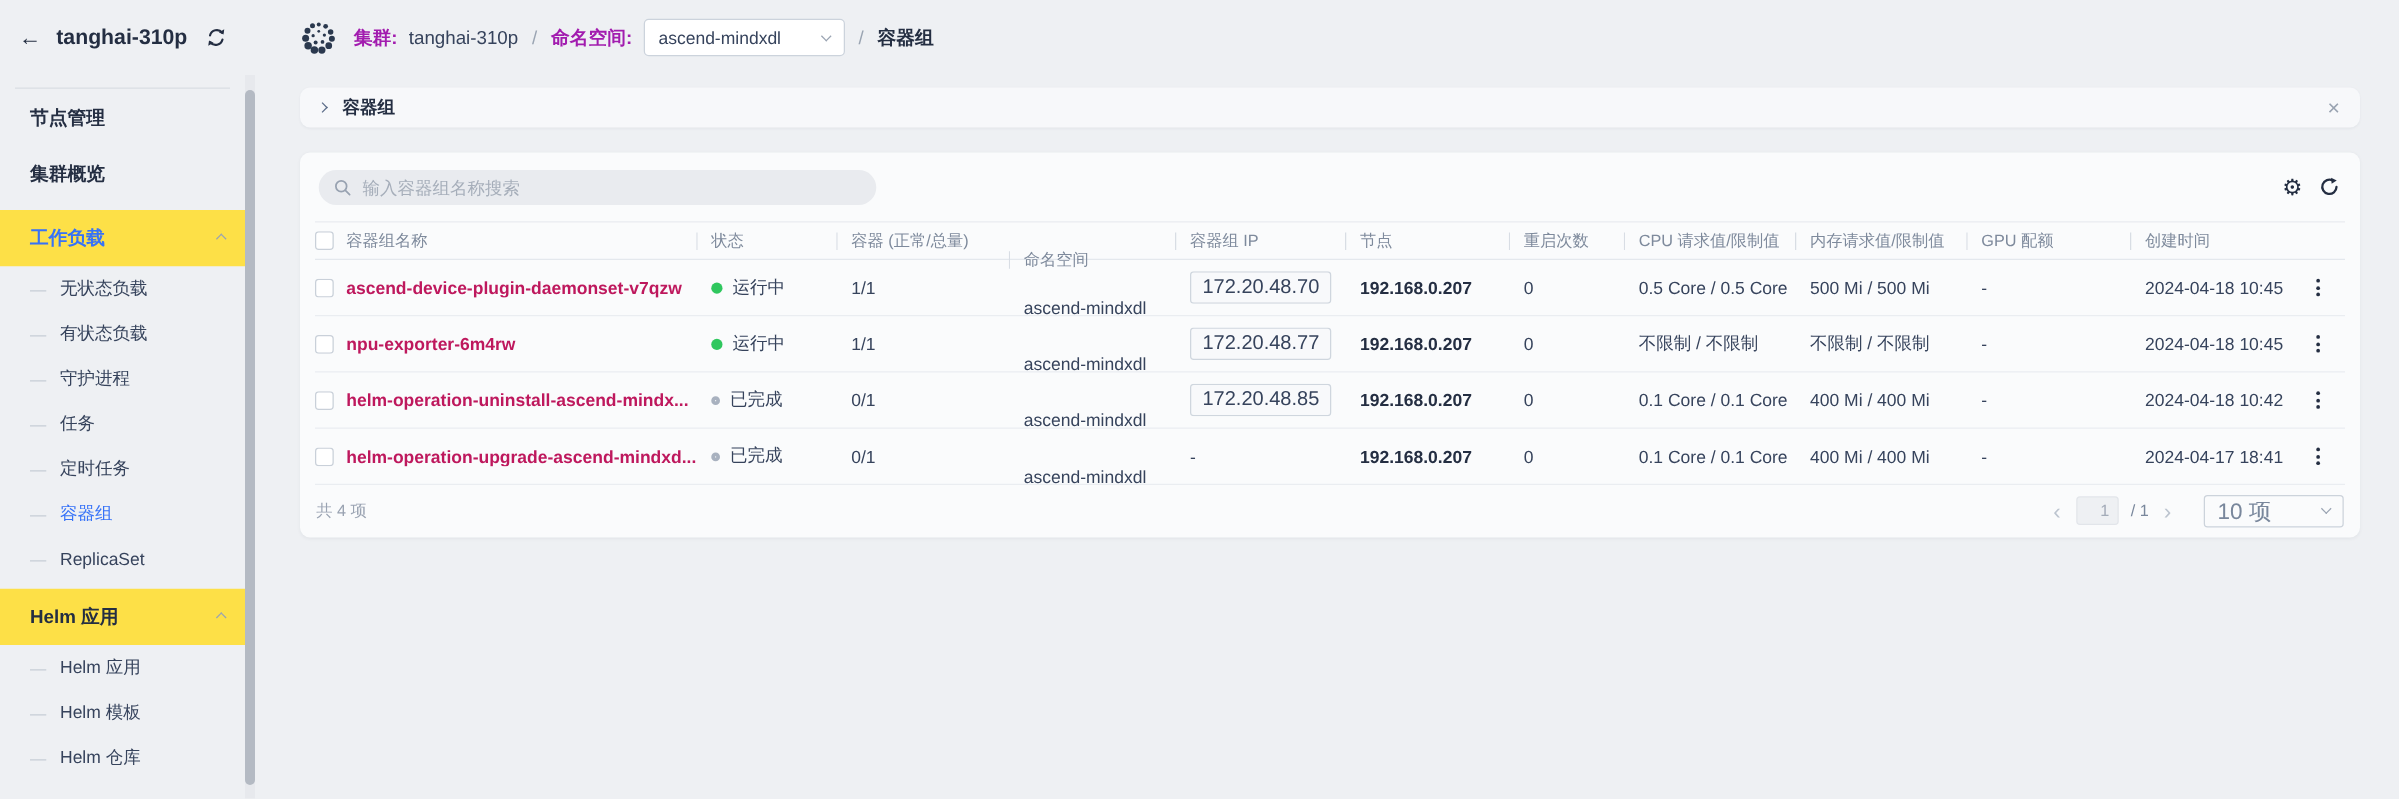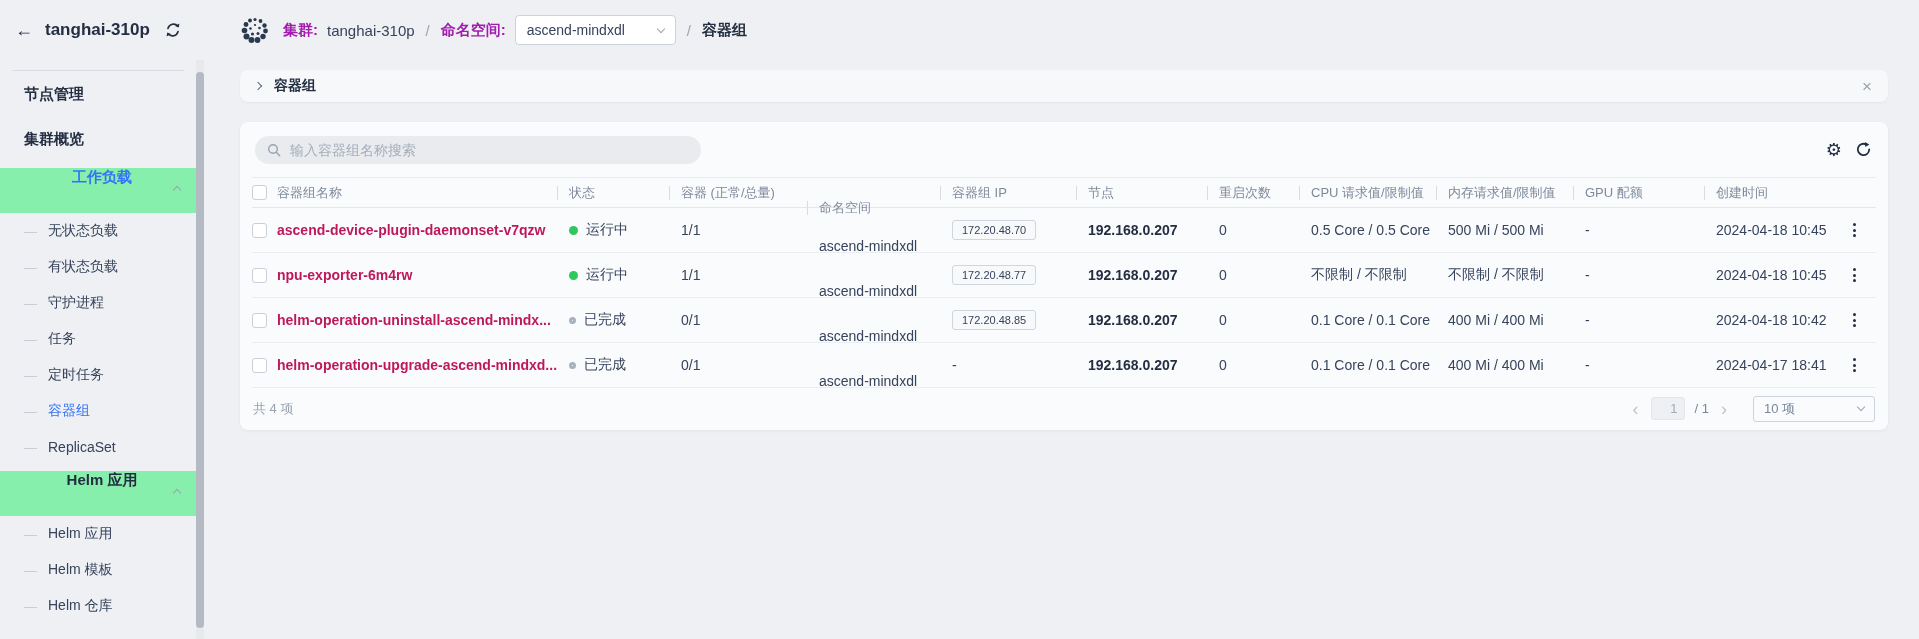--- a/index.html
+++ b/index.html
@@ -12,21 +12,21 @@
 
   
   .sidebar { position:absolute; left:0; top:0; width:196px; height:639px; }
   .sidebar-header { display:flex; align-items:center; height:60px; padding:0 14px 0 15px; gap:12px; }
   .back-btn { font-size:18px; font-weight:700; color:#242e42; cursor:pointer; line-height:1; }
   .sidebar-title { font-size:17px; font-weight:700; color:#242e42; flex:1; white-space:nowrap; overflow:hidden; }
   .switch-icon { cursor:pointer; display:flex; align-items:center; }
   .sidebar-divider { margin:10px 12px 0 12px; height:1px; background:#d9dde3; }
   .nav { padding-top:1px; }
   .nav-item { height:45px; display:flex; align-items:center; padding:0 16px 0 24px; font-size:15px; font-weight:600; color:#242e42; cursor:pointer; white-space:nowrap; }
-  .nav-section { height:45px; margin-top:6px; display:flex; align-items:center; padding:0 16px 0 24px; font-size:15px; font-weight:600; color:#242e42; background:#86efac; cursor:pointer; white-space:nowrap;flex-direction:column; }
+  .nav-section { height:45px; margin-top:6px; display:flex; align-items:center; padding:0 16px 0 24px; font-size:15px; font-weight:600; color:#242e42; background:#fde047; cursor:pointer; white-space:nowrap; }
   .nav-section.active { color:#3672f8; }
   .nav-section .chev { margin-left:auto; color:#9aa4b2; }
   .nav-sub { height:36px; display:flex; align-items:center; gap:11px; padding-left:24px; font-size:14px; color:#36435c; cursor:pointer; white-space:nowrap; }
   .nav-sub .dash { color:#c3cad3; font-size:13px; }
   .nav-sub.active { color:#3672f8; }
 
   .scroll-track { position:absolute; left:196px; top:60px; width:8px; height:579px; background:#e7e9ed; }
   .scroll-thumb { position:absolute; left:0; top:12px; width:8px; height:556px; background:#b4bac3; border-radius:4px; cursor:pointer; }
 
   
@@ -82,31 +82,31 @@
   .col-created { width:128px; }
   .col-action  { width:44px;  display:flex; justify-content:center; }
   .col-status,.col-cont,.col-ns,.col-ip,.col-node,.col-restart,.col-cpu,.col-mem,.col-gpu,.col-created { padding-left:12px; }
 
   .checkbox { display:inline-block; width:15px; height:15px; border:1px solid #c9d0d9; border-radius:3px; background:#ffffff; cursor:pointer; }
   .name-cell { font-weight:600; color:#be185d; cursor:pointer; }
   .node-cell { font-weight:700; color:#242e42; }
   .status-dot.running   { width:9px; height:9px; border-radius:50%; background:#2fc75e; flex-shrink:0; }
   .status-dot.completed { width:7px; height:7px; border-radius:50%; border:3px solid #a8b1bf; background:transparent; flex-shrink:0; }
   .ip-text { color:#36435c; }
-  .ip-text.ip-badge { display:inline-block; padding:3px 9px; border:1px solid #cfd6de; border-radius:3px; background:#f8f9fb; font-size:11px; }
+  .ip-text.ip-badge { display:inline-block; padding:3px 9px; border:1px solid #cfd6de; border-radius:3px; background:#f8f9fb; font-size:16px; }
   .more { display:flex; flex-direction:column; align-items:center; gap:2.5px; cursor:pointer; padding:4px 6px; }
   .more i { width:3px; height:3px; border-radius:50%; background:#242e42; }
 
   
   .card-footer { display:flex; align-items:center; height:41px; padding:0 13px; font-size:13px; color:#9aa3b2; }
   .pager { margin-left:auto; display:flex; align-items:center; gap:10px; color:#79879c; }
   .pg-arrow { font-size:18px; color:#bcc4cf; cursor:pointer; line-height:1; padding:0 2px; }
   .pg-input { width:34px; height:23px; border:1px solid #e2e5ea; border-radius:3px; background:#eef0f3; text-align:right; padding:0 6px; font:inherit; font-size:13px; color:#a3abb8; outline:none; }
   .pg-total { font-size:13px; color:#79879c; }
-  .size-select { width:122px; height:26px; border:1px solid #ccd3db; border-radius:3px; display:flex; align-items:center; padding:0 10px; font-size:13px; color:#79879c; margin-left:14px; cursor:pointer; }
+  .size-select { width:112px; height:26px; border:1px solid #ccd3db; border-radius:3px; display:flex; align-items:center; padding:0 10px; font-size:18px; color:#79879c; margin-left:14px; cursor:pointer; }
   .size-select .chev { margin-left:auto; color:#9aa4b2; }
 </style>
 </head>
 <body>
 
 <div id="app">
 
   <div class="sidebar">
     <div class="sidebar-header">
       <span class="back-btn">←</span>

